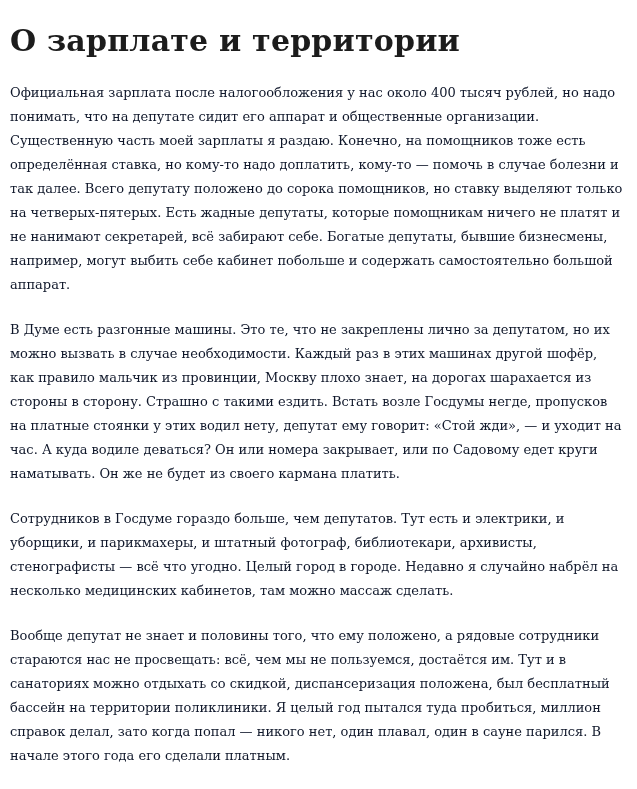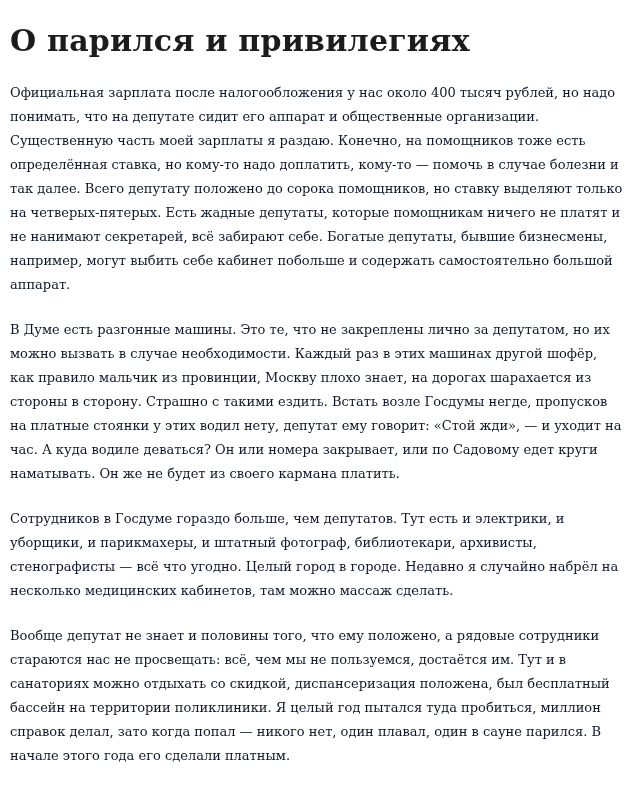--- a/index.html
+++ b/index.html
@@ -29,21 +29,21 @@
       color: #0f172a;
       margin: 0 0 21px 0;
       text-align: left;
     }
     .article-body p:last-child { margin-bottom: 0; }
   </style>
 </head>
 <body>
 
 <div class="page">
-  <h1 class="article-title">О парился и привилегиях</h1>
+  <h1 class="article-title">О зарплате и территории</h1>
 
   <div class="article-body">
     <p>Официальная зарплата после налогообложения у нас около 400 тысяч рублей, но надо понимать, что на депутате сидит его аппарат и общественные организации. Существенную часть моей зарплаты я раздаю. Конечно, на помощников тоже есть определённая ставка, но кому-то надо доплатить, кому-то — помочь в случае болезни и так далее. Всего депутату положено до сорока помощников, но ставку выделяют только на четверых-пятерых. Есть жадные депутаты, которые помощникам ничего не платят и не нанимают секретарей, всё забирают себе. Богатые депутаты, бывшие бизнесмены, например, могут выбить себе кабинет побольше и содержать самостоятельно большой аппарат.</p>
     <p>В Думе есть разгонные машины. Это те, что не закреплены лично за депутатом, но их можно вызвать в случае необходимости. Каждый раз в этих машинах другой шофёр, как правило мальчик из провинции, Москву плохо знает, на дорогах шарахается из стороны в сторону. Страшно с такими ездить. Встать возле Госдумы негде, пропусков на платные стоянки у этих водил нету, депутат ему говорит: «Стой жди», — и уходит на час. А куда водиле деваться? Он или номера закрывает, или по Садовому едет круги наматывать. Он же не будет из своего кармана платить.</p>
     <p>Сотрудников в Госдуме гораздо больше, чем депутатов. Тут есть и электрики, и уборщики, и парикмахеры, и штатный фотограф, библиотекари, архивисты, стенографисты — всё что угодно. Целый город в городе. Недавно я случайно набрёл на несколько медицинских кабинетов, там можно массаж сделать.</p>
     <p>Вообще депутат не знает и половины того, что ему положено, а рядовые сотрудники стараются нас не просвещать: всё, чем мы не пользуемся, достаётся им. Тут и в санаториях можно отдыхать со скидкой, диспансеризация положена, был бесплатный бассейн на территории поликлиники. Я целый год пытался туда пробиться, миллион справок делал, зато когда попал — никого нет, один плавал, один в сауне парился. В начале этого года его сделали платным.</p>
   </div>
 </div>
 
 </body></html>

